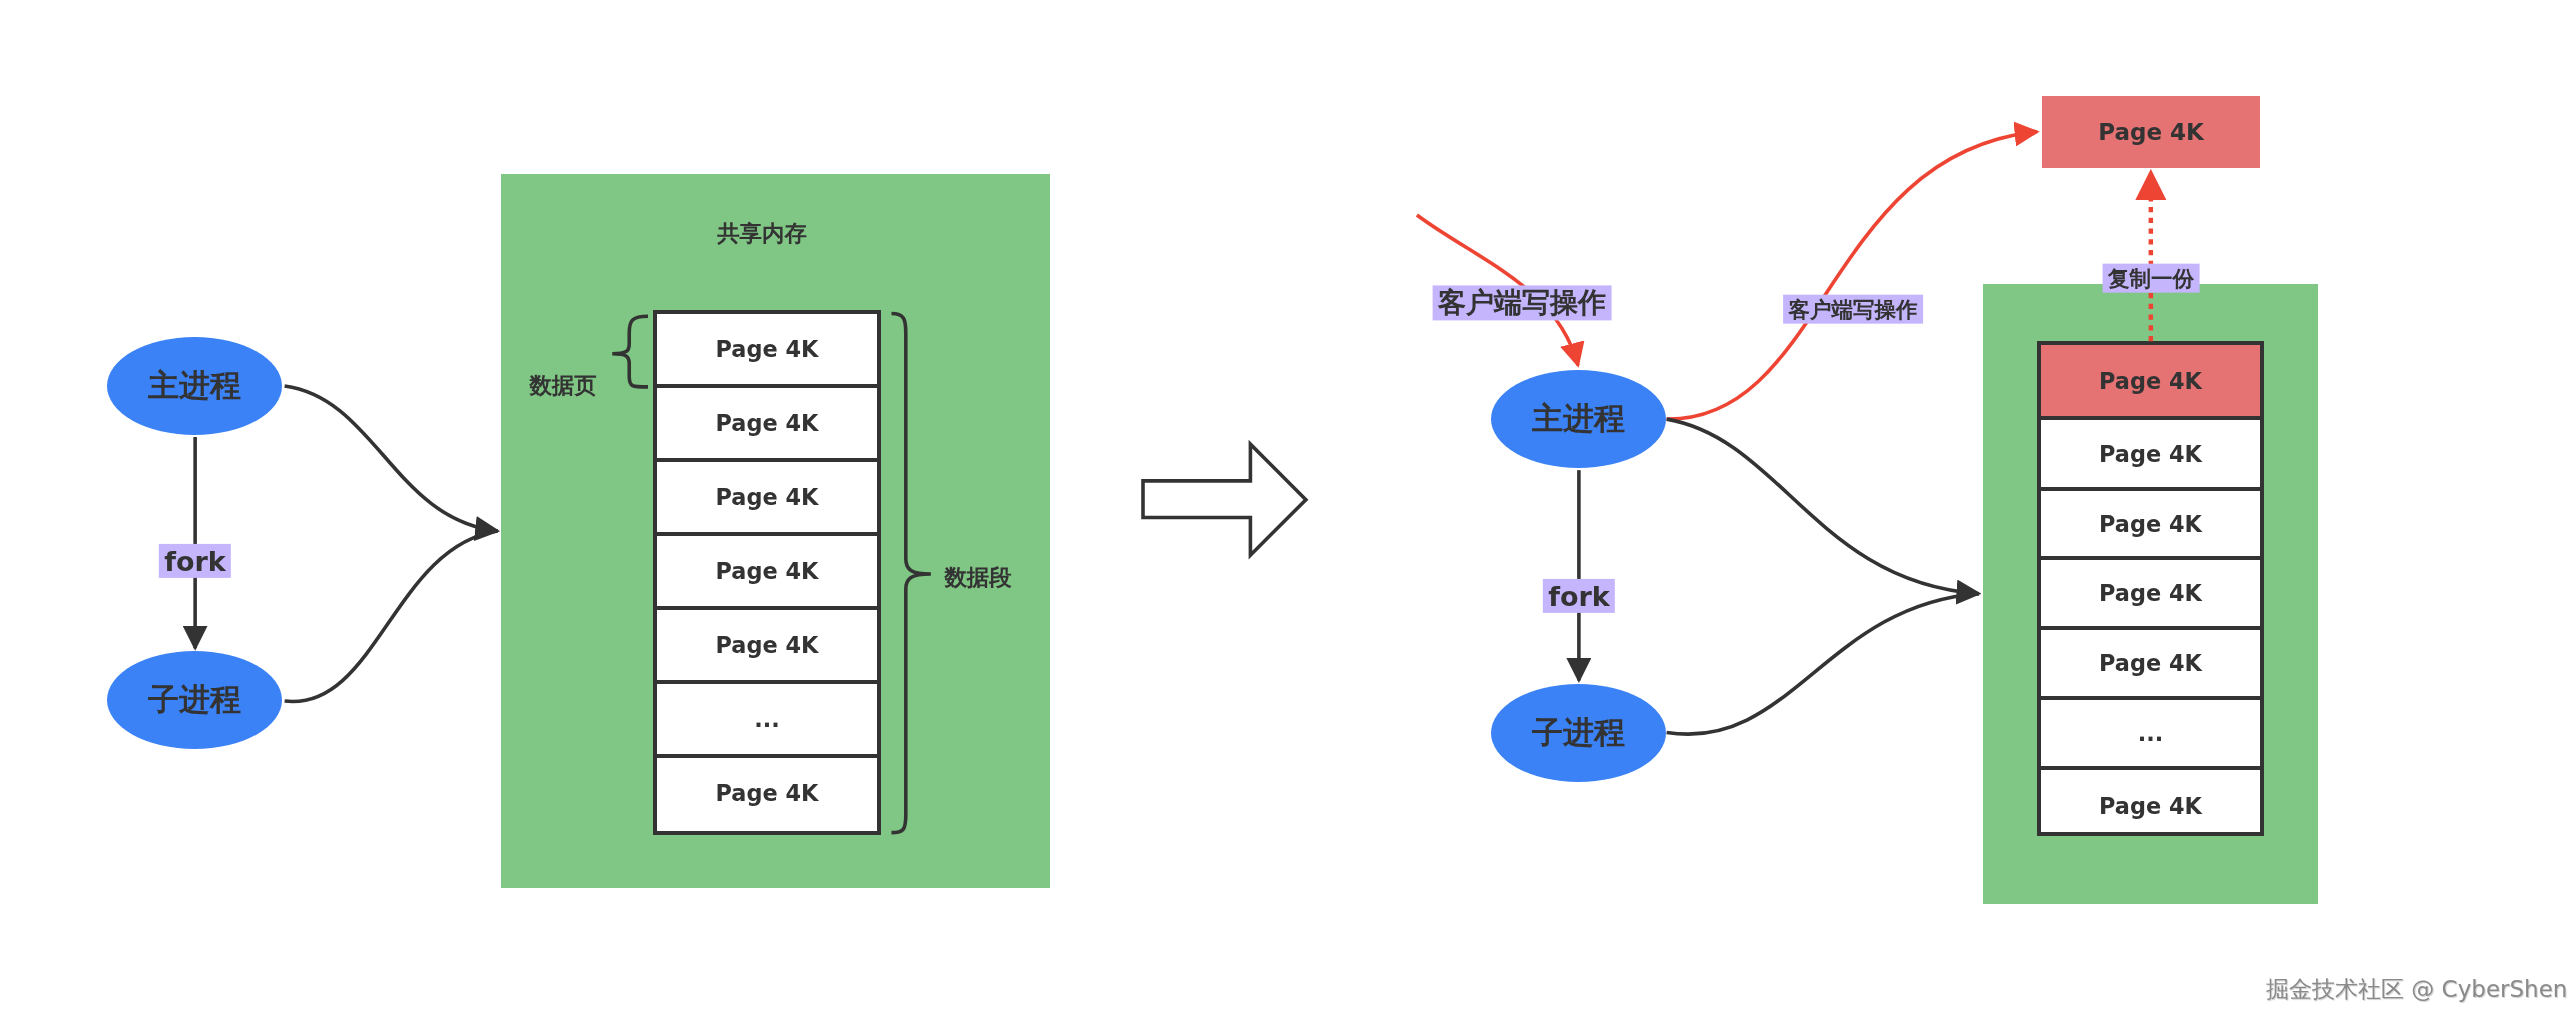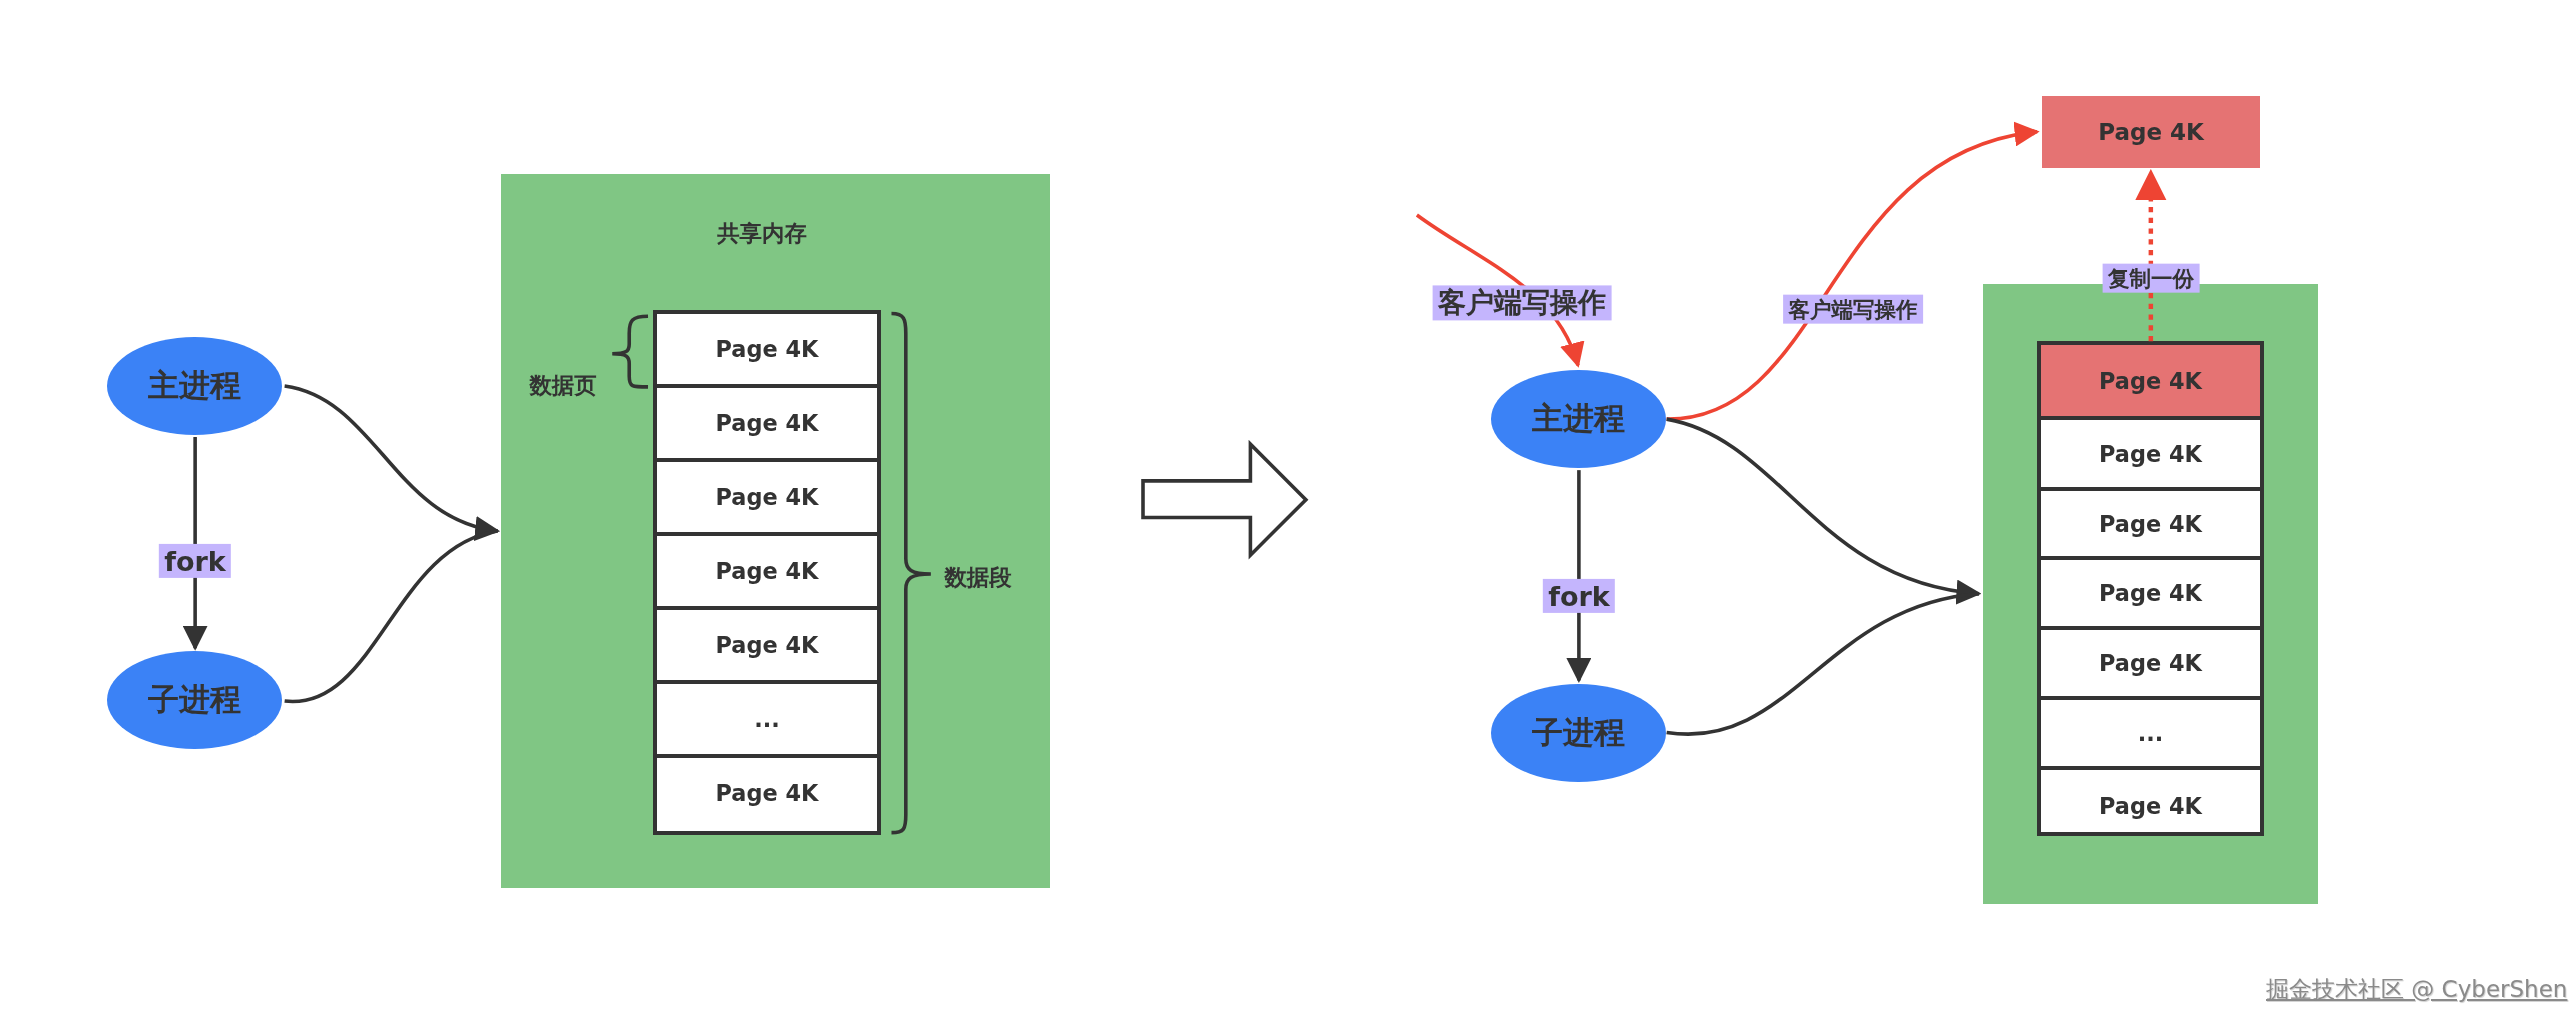--- a/index.html
+++ b/index.html
@@ -105,14 +105,14 @@
   <path d="M1862,468 C1990,490 2030,650 2211,663" fill="none" stroke="#333333" stroke-width="4" marker-end="url(#arrDark)"></path>
   <path d="M1862,818 C2000,840 2040,675 2211,663" fill="none" stroke="#333333" stroke-width="4"></path>
 </svg>
 
 <div class="lbl bg" style="left:195px; top:543px; font-size:27px;">fork</div>
 <div class="lbl bg" style="left:1579px; top:578px; font-size:27px;">fork</div>
 <div class="lbl bg" style="left:1522px; top:285px; font-size:28px;">客户端写操作</div>
 <div class="lbl bg" style="left:1853px; top:291px; font-size:21.5px;">客户端写操作</div>
 <div class="lbl bg" style="left:2151px; top:260px; font-size:21.5px;">复制一份</div>
 
-<div class="watermark" style="left:2266px; top:974px;text-decoration:underline;">掘金技术社区 @ CyberShen</div>
+<div class="watermark" style="left:2266px; top:974px;">掘金技术社区 @ CyberShen</div>
 
 
 </body></html>

